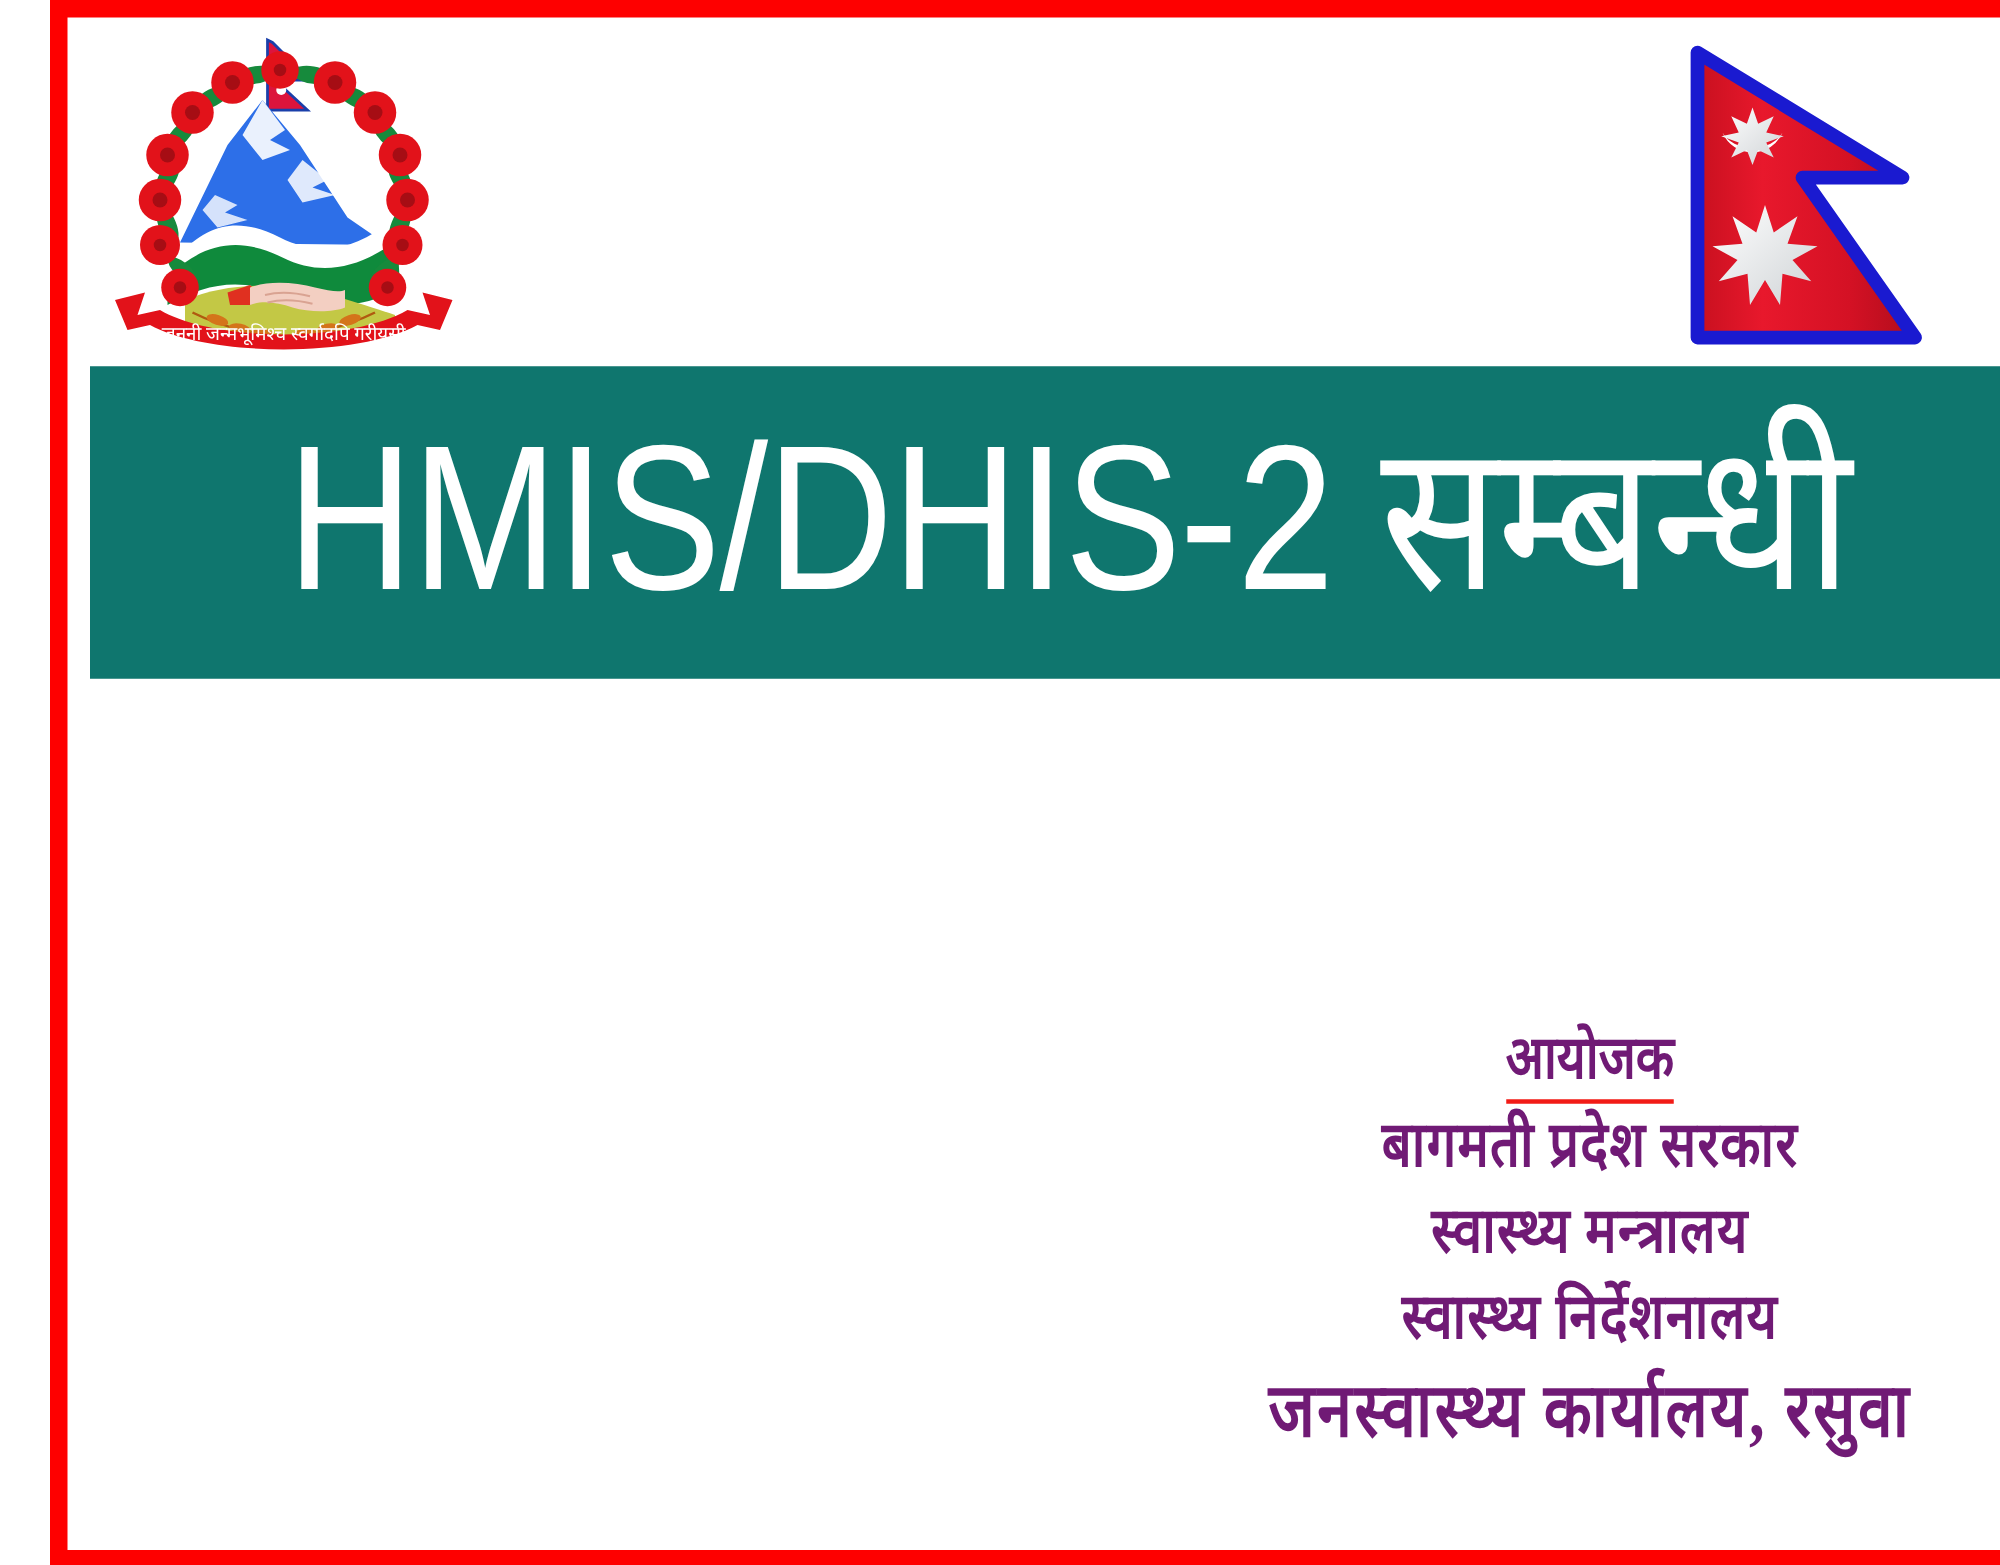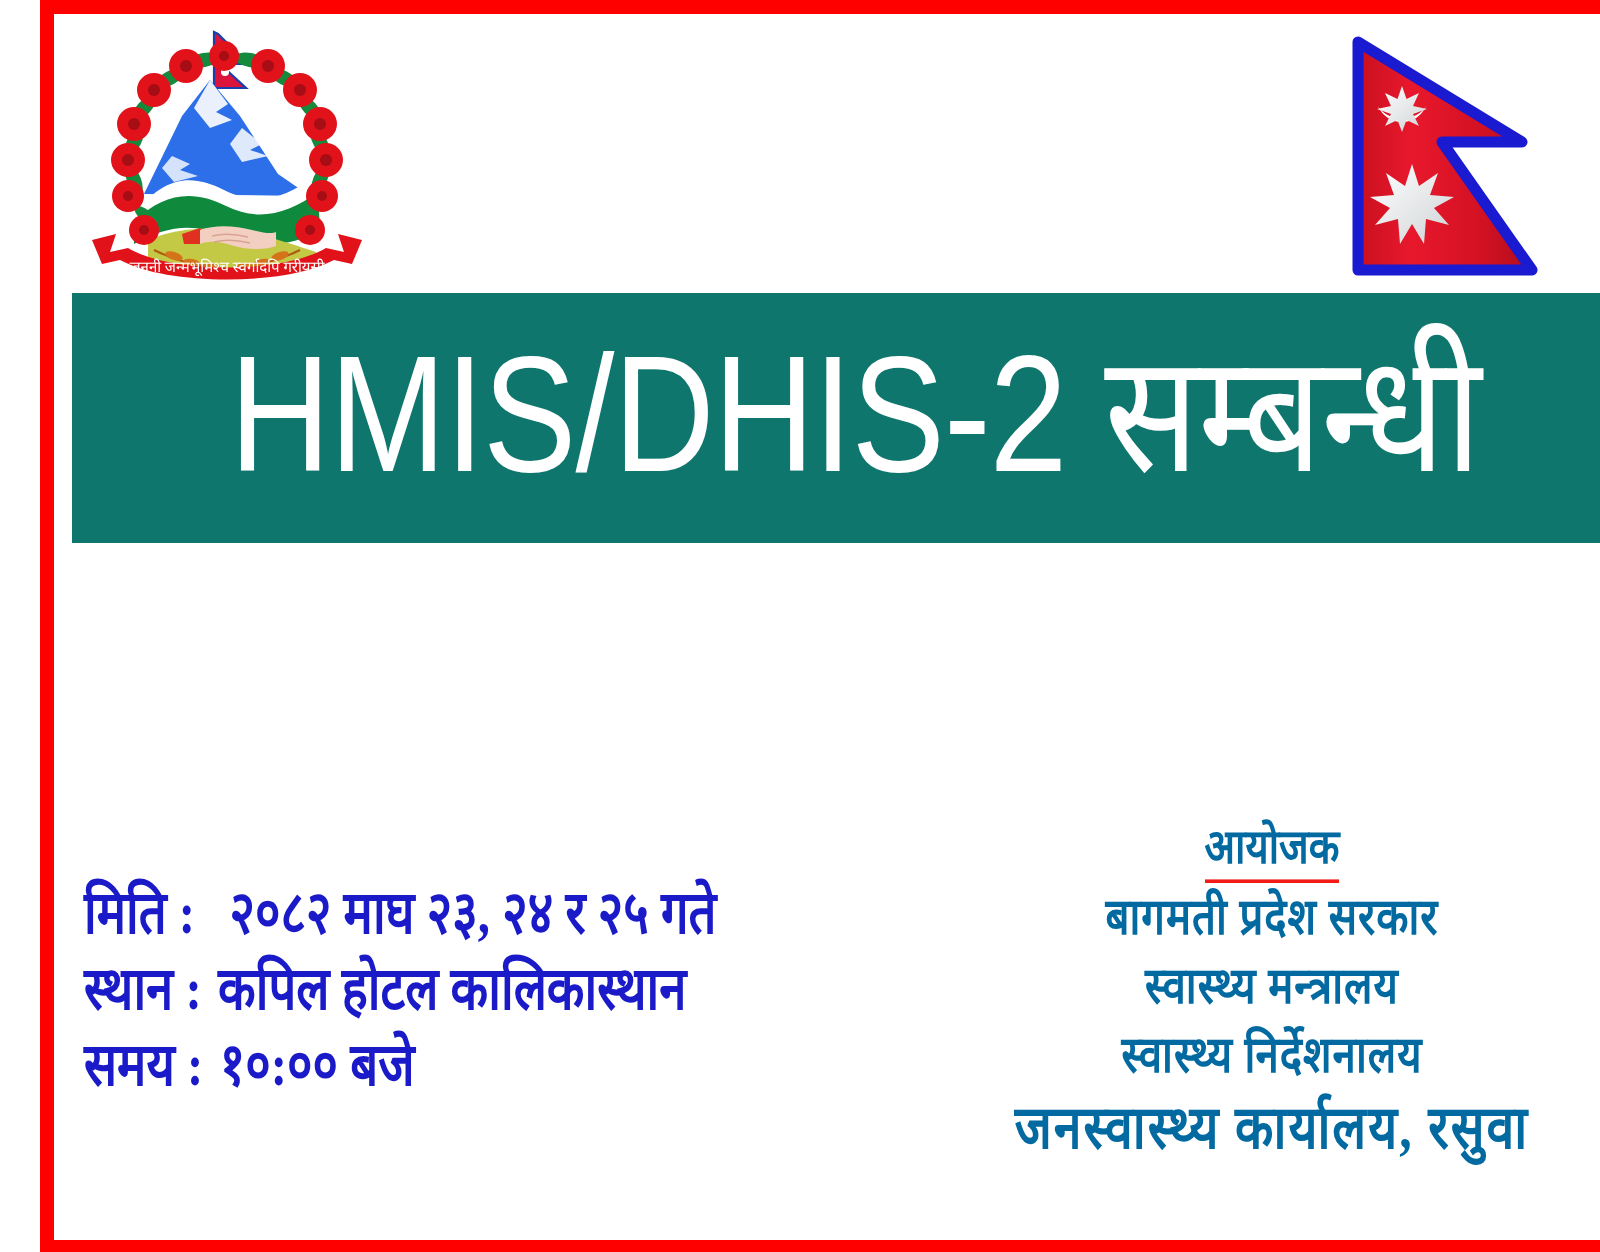--- a/index.html
+++ b/index.html
@@ -139,21 +139,21 @@
   .detail-row .dl-label { margin-right: 4px; }
   .detail-row.date-row .dl-value { margin-left: 18px; }
 
   
   .organizers {
     position: absolute;
     right: 34px;
     top: 28px;
     width: 640px;
     text-align: center;
-    color: #0369a1;
+    color: #701a75;
     font-family: "Liberation Serif", serif;
     font-weight: 700;
   }
   .org-heading {
     font-size: 40px;
     line-height: 1;
     display: inline-block;
     border-bottom: 3px solid #f21b16;
     padding-bottom: 7px;
     transform: scaleY(1.2);
@@ -315,34 +315,20 @@
 
   </div>
 
   <div class="title-band">
     <div class="title-band-text">HMIS/DHIS-2 सम्बन्धी</div>
   </div>
 
 
   <div class="lower">
 
-    <div class="details">
-      <div class="detail-row date-row">
-        <span class="dl-label">मिति :</span>
-        <span class="dl-value">२०८२ माघ २३, २४ र २५ गते</span>
-      </div>
-      <div class="detail-row">
-        <span class="dl-label">स्थान :</span>
-        <span class="dl-value">कपिल होटल कालिकास्थान</span>
-      </div>
-      <div class="detail-row">
-        <span class="dl-label">समय :</span>
-        <span class="dl-value">१०:०० बजे</span>
-      </div>
-    </div>
 
     <div class="organizers">
       <div>
         <span class="org-heading">आयोजक</span>
       </div>
       <div class="org-line">बागमती प्रदेश सरकार</div>
       <div class="org-line">स्वास्थ्य मन्त्रालय</div>
       <div class="org-line">स्वास्थ्य निर्देशनालय</div>
       <div class="org-line last">जनस्वास्थ्य कार्यालय, रसुवा</div>
     </div>

